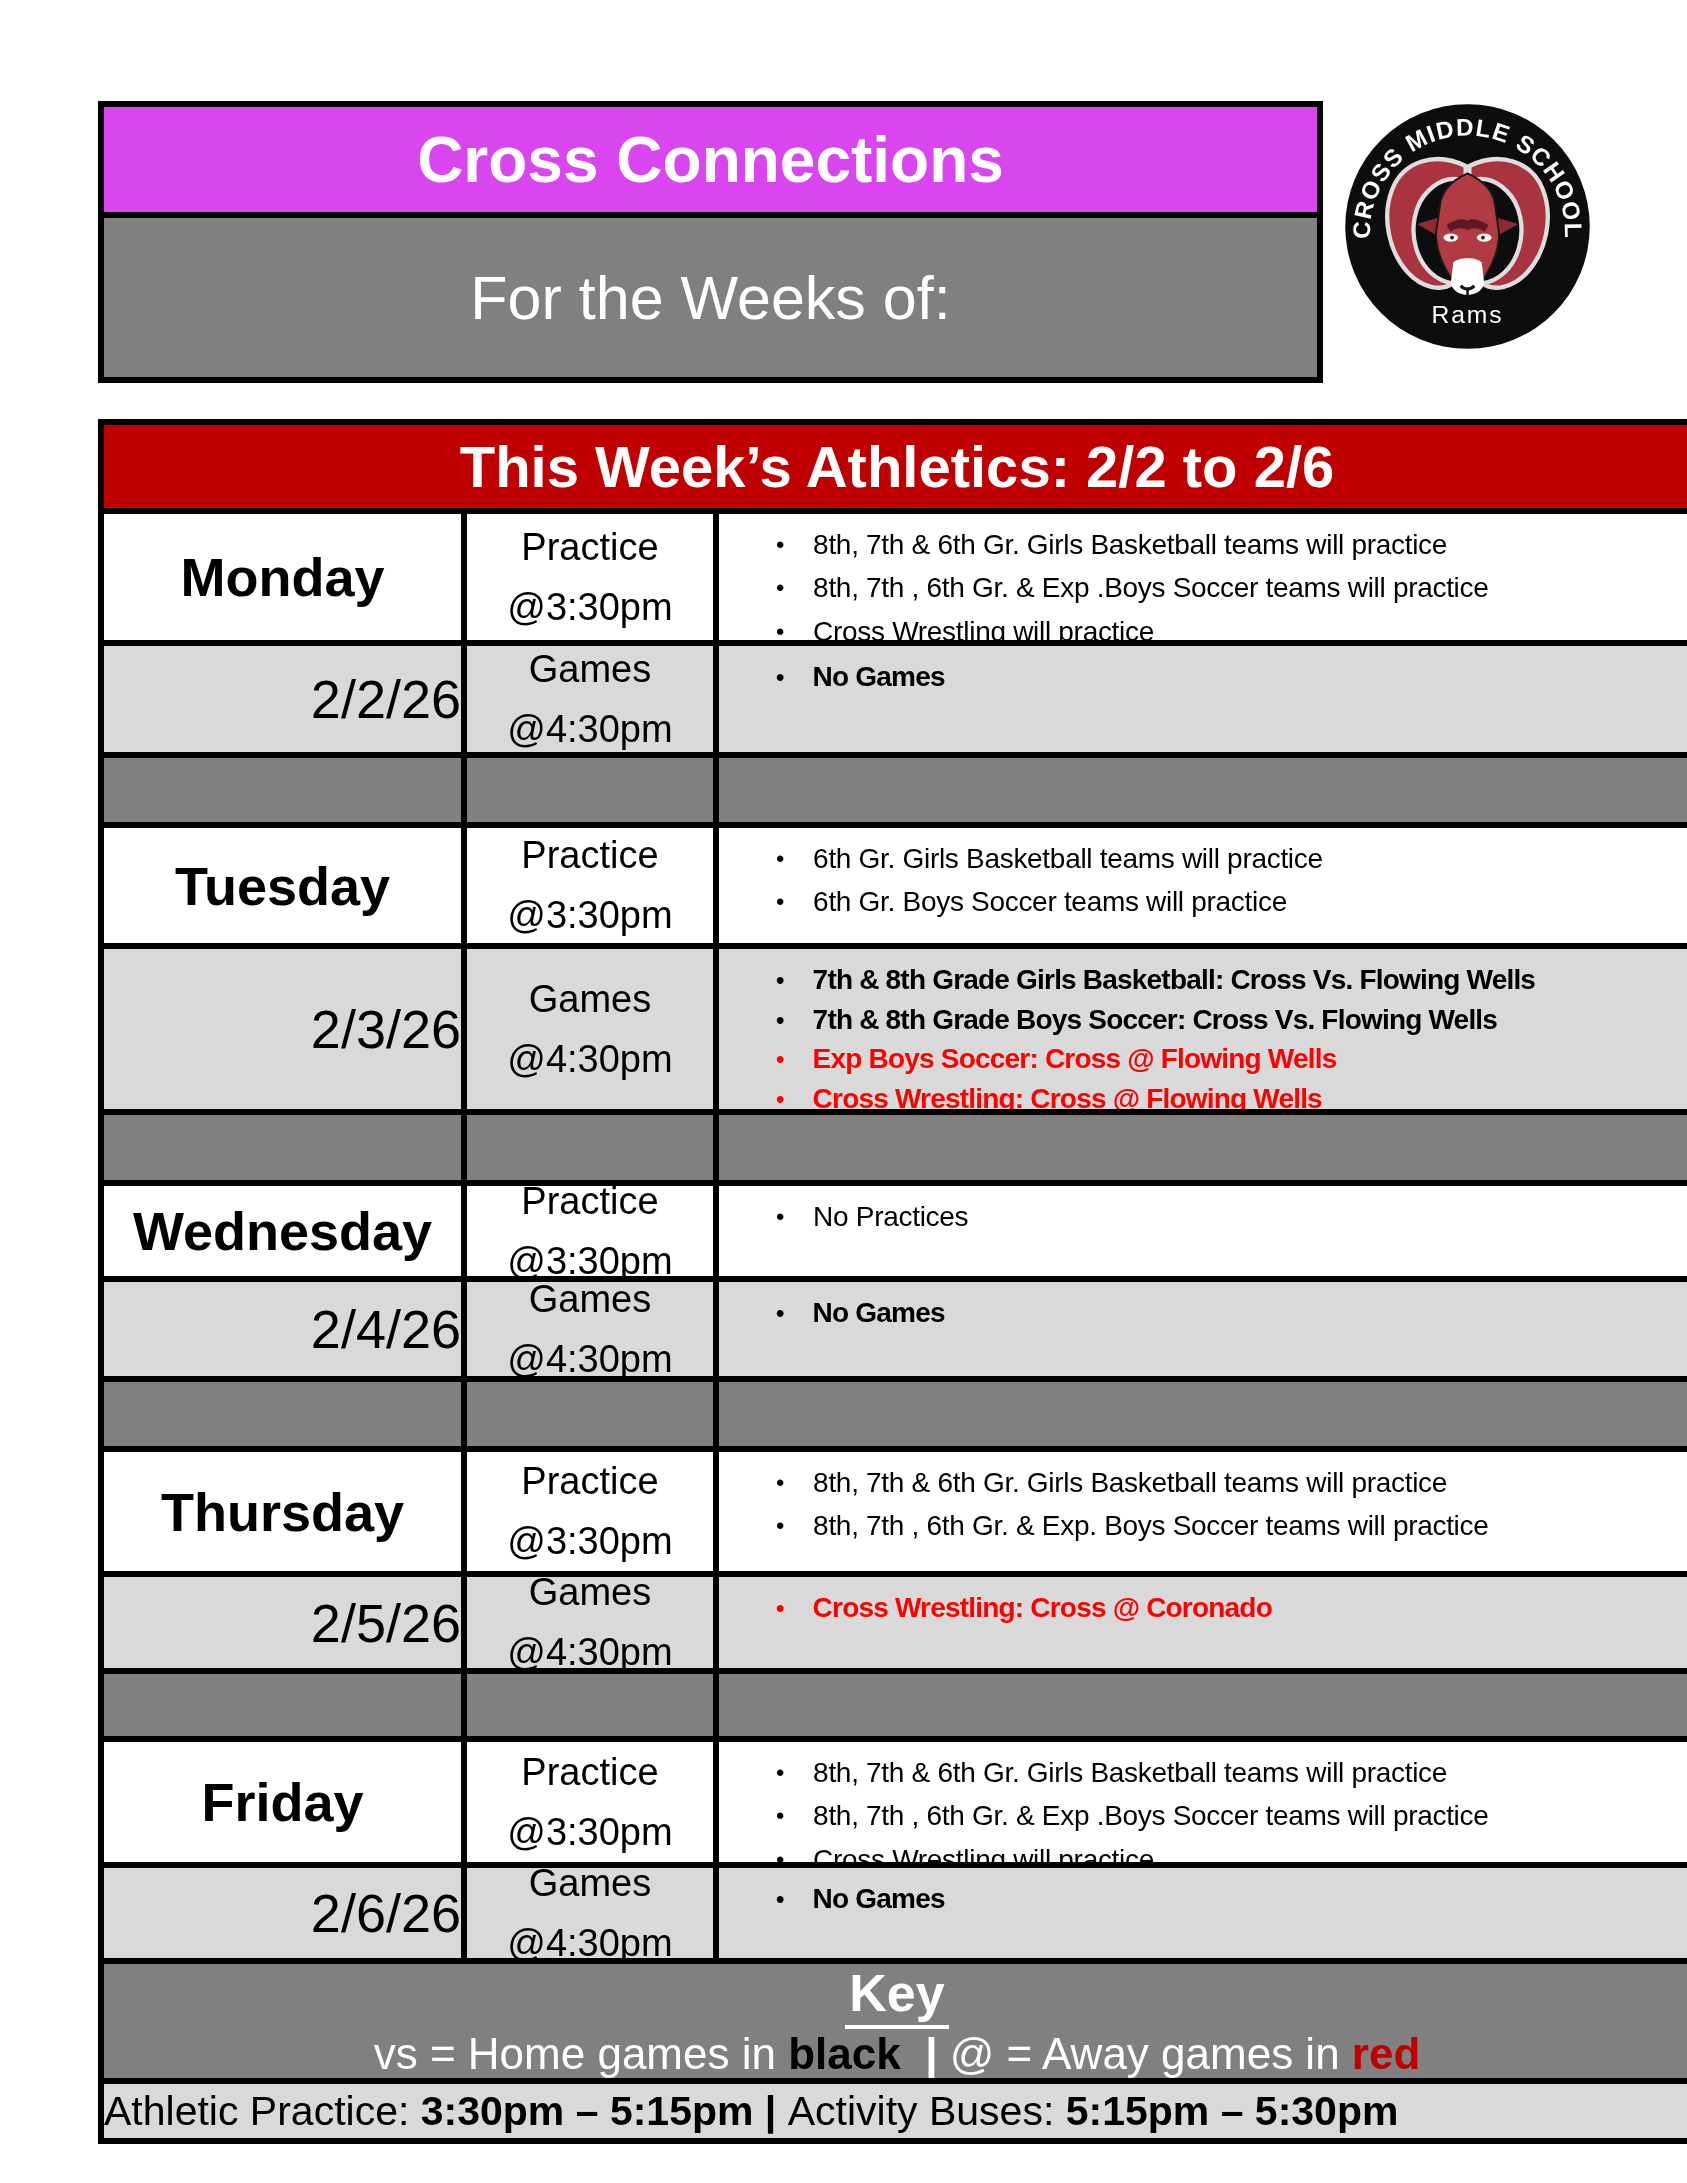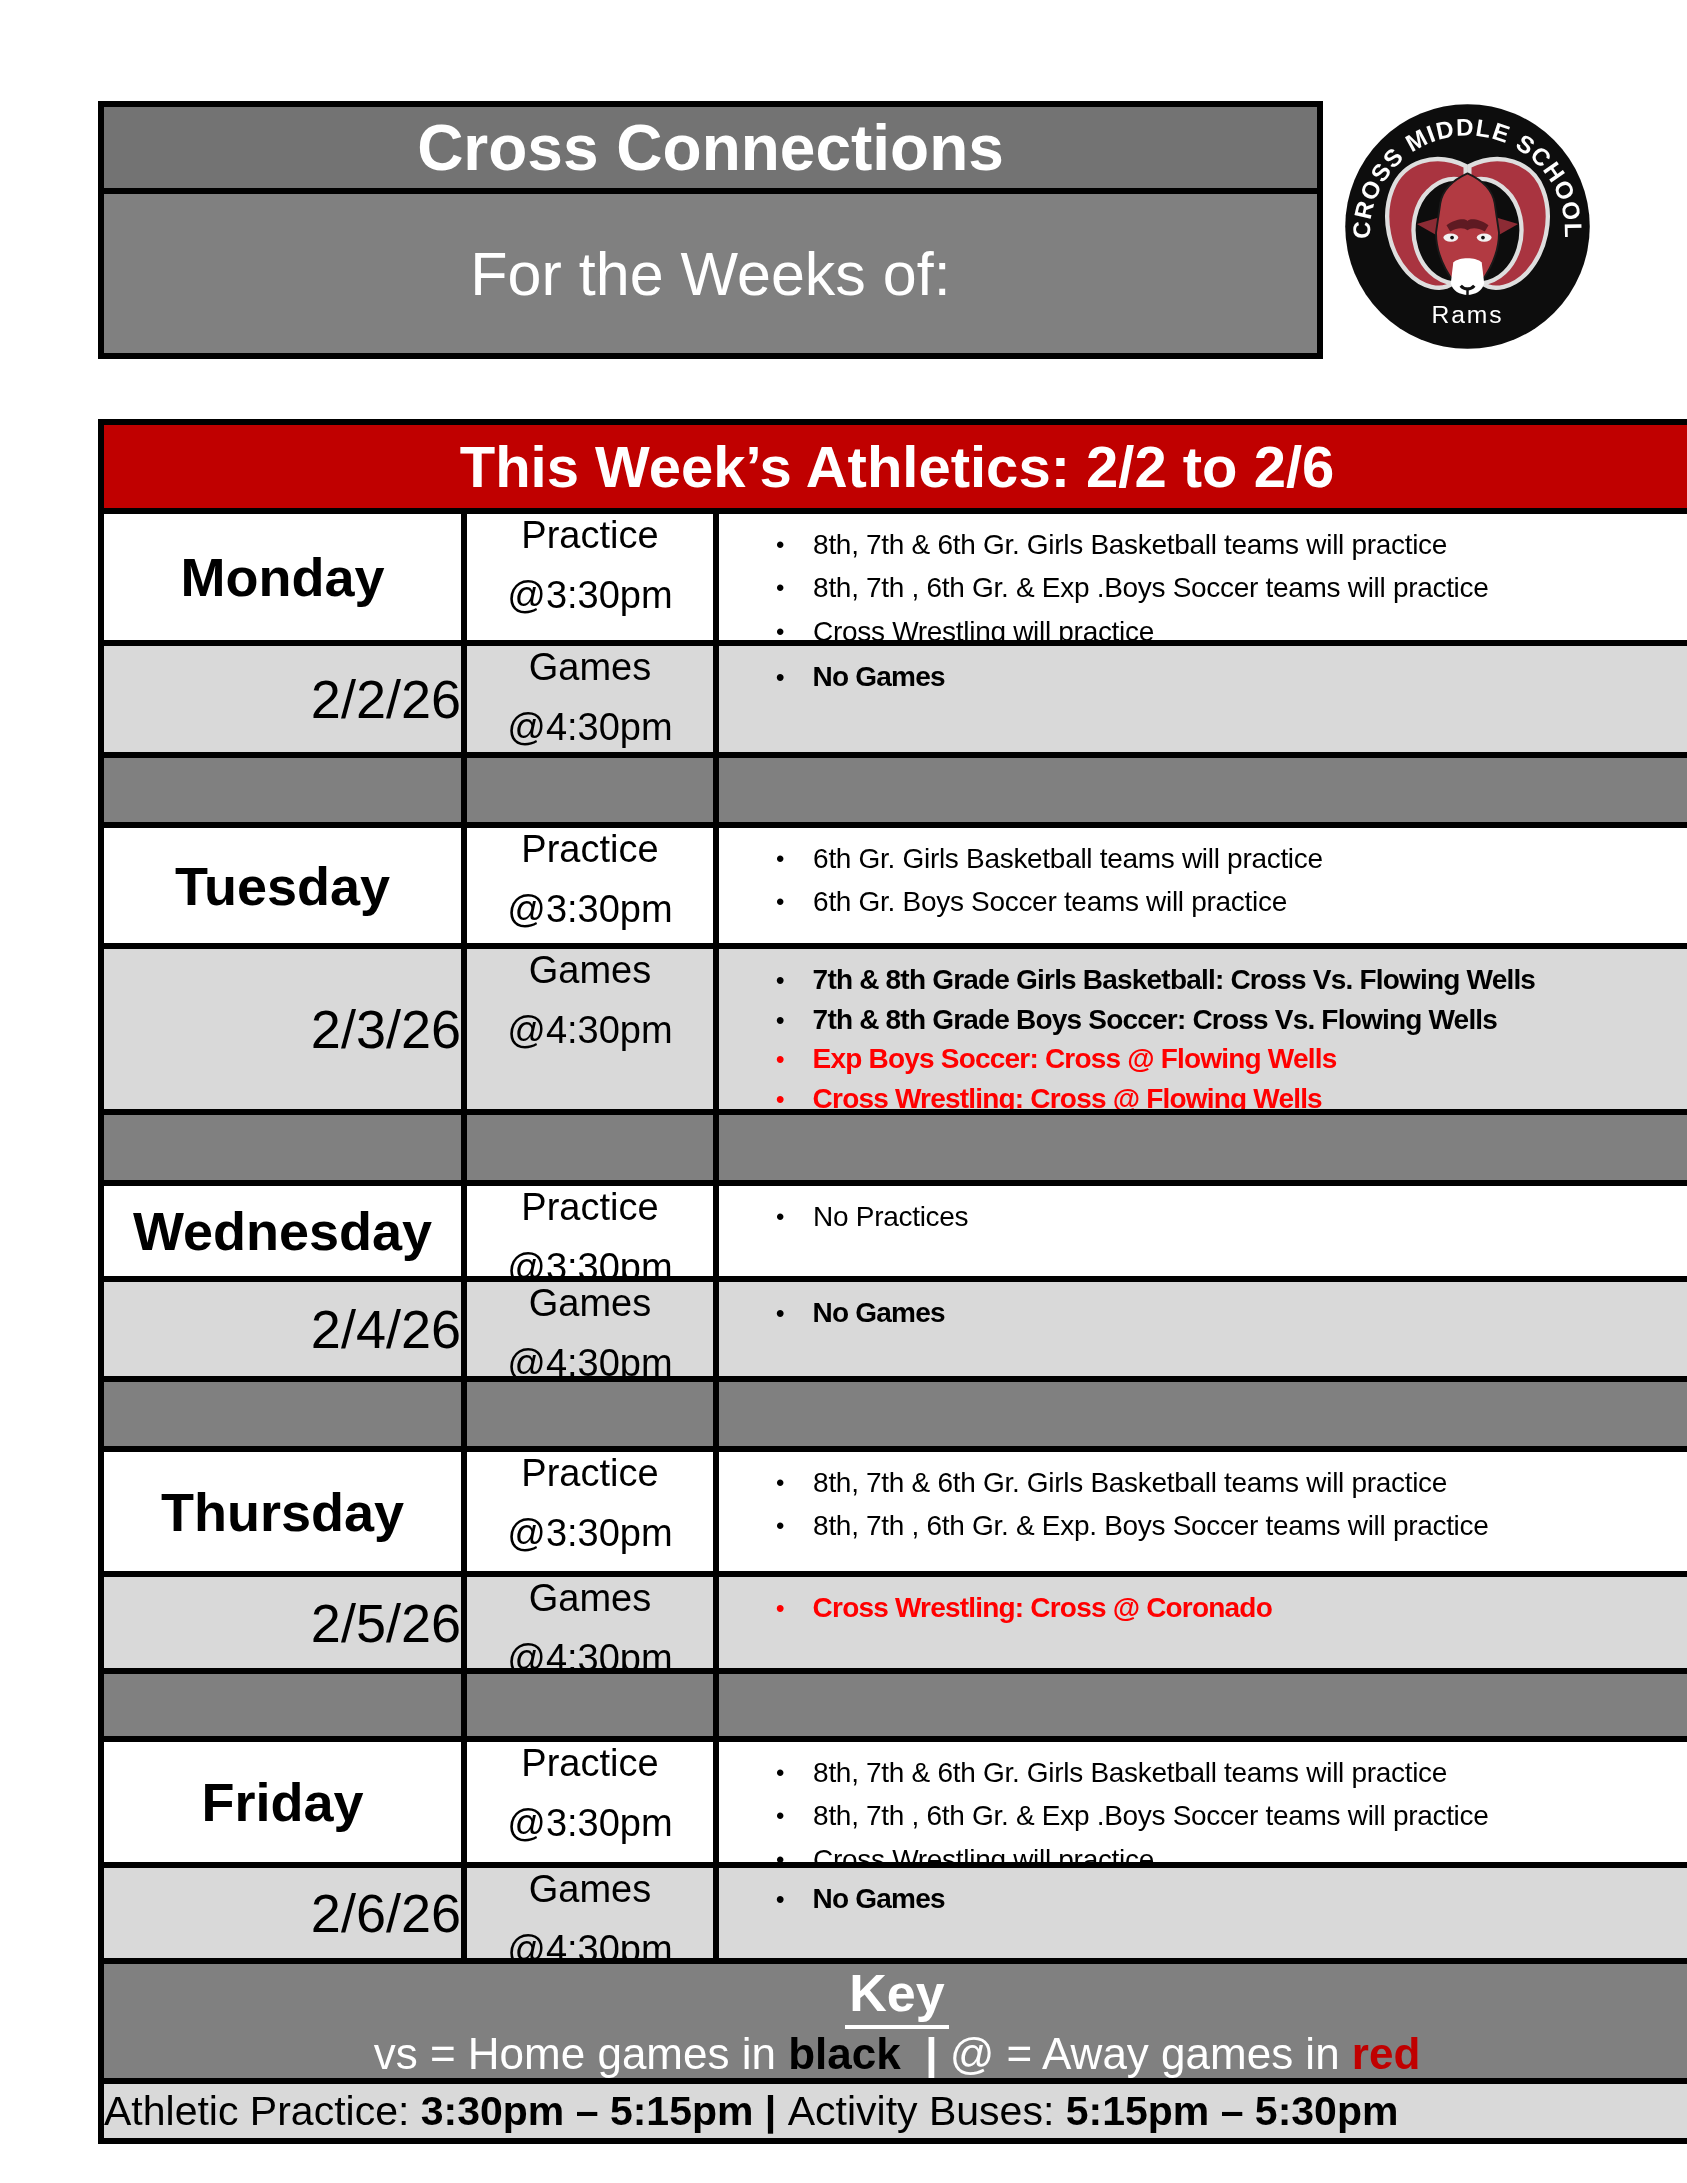--- a/index.html
+++ b/index.html
@@ -2,21 +2,21 @@
 <html style="font-size:10.6px"><head>
 <meta charset="utf-8">
 <style>
   * { margin:0; padding:0; box-sizing:border-box; }
   html,body { background:#ffffff; }
   body { width:1687px; height:2183px; font-family:"Liberation Sans", sans-serif; position:relative; }
   .page { position:relative; width:1687px; height:2183px; background:#fff; overflow:hidden; }
 
   
   .banner { position:absolute; left:98px; top:101px; width:1225px; border:6px solid #000; background:#000; }
-  .banner-red { height:81px; background:#737373; display:flex; align-items:center; justify-content:center; }
+  .banner-red { height:105px; background:#d946ef; display:flex; align-items:center; justify-content:center; }
   .banner-red .t { color:#fff; font-weight:bold; font-size:64px; letter-spacing:0px; }
   .banner-gray { margin-top:6px; height:159px; background:#808080; color:#fff;
                  display:flex; flex-direction:column; align-items:center; justify-content:center; gap:12px; }
   .banner-gray .l1 { font-size:61px; font-weight:normal; }
   .banner-gray .l2 { font-size:58px; font-weight:bold; }
   .banner-gray sup { font-size:52%; vertical-align:0.62em; font-weight:bold; }
 
   
   .logo { position:absolute; left:1344px; top:103px; width:247px; height:247px; }
 
@@ -29,21 +29,21 @@
   .ttl { background:#c00000; display:flex; align-items:center; justify-content:center; }
   .ttl .t { color:#fff; font-weight:bold; font-size:58px; }
   .white { background:#fff; }
   .lgray { background:#d9d9d9; }
   .dgray { background:#808080; }
 
   .day-cell { display:flex; align-items:center; justify-content:center; }
   .day-cell .t { font-size:54px; font-weight:bold; color:#000; }
   .date-cell { display:flex; align-items:center; justify-content:flex-end; }
   .date-cell .t { font-size:54px; font-weight:normal; color:#000; }
-  .lbl-cell { display:flex; flex-direction:column; align-items:center; gap:17px; }
+  .lbl-cell { display:flex; flex-direction:column; align-items:center; justify-content:center; gap:17px; }
   .lbl-cell .t { font-size:38px; color:#000; }
 
   .items { padding:16px 9.3px 4px 57px; }
   .items ul { list-style:none; }
   .items li { display:flex; align-items:flex-start; gap:29px; font-size:28px; line-height:1.08;
               margin-bottom:13.2px; white-space:nowrap; letter-spacing:-0.3px; color:#000; }
   .items.tight li { margin-bottom:9.3px; }
   .items li .dot { font-size:24px; line-height:30px; flex:0 0 auto; }
   .items li.bold { font-weight:bold; letter-spacing:-0.8px; }
   .items li.red { color:#ff0000; }

